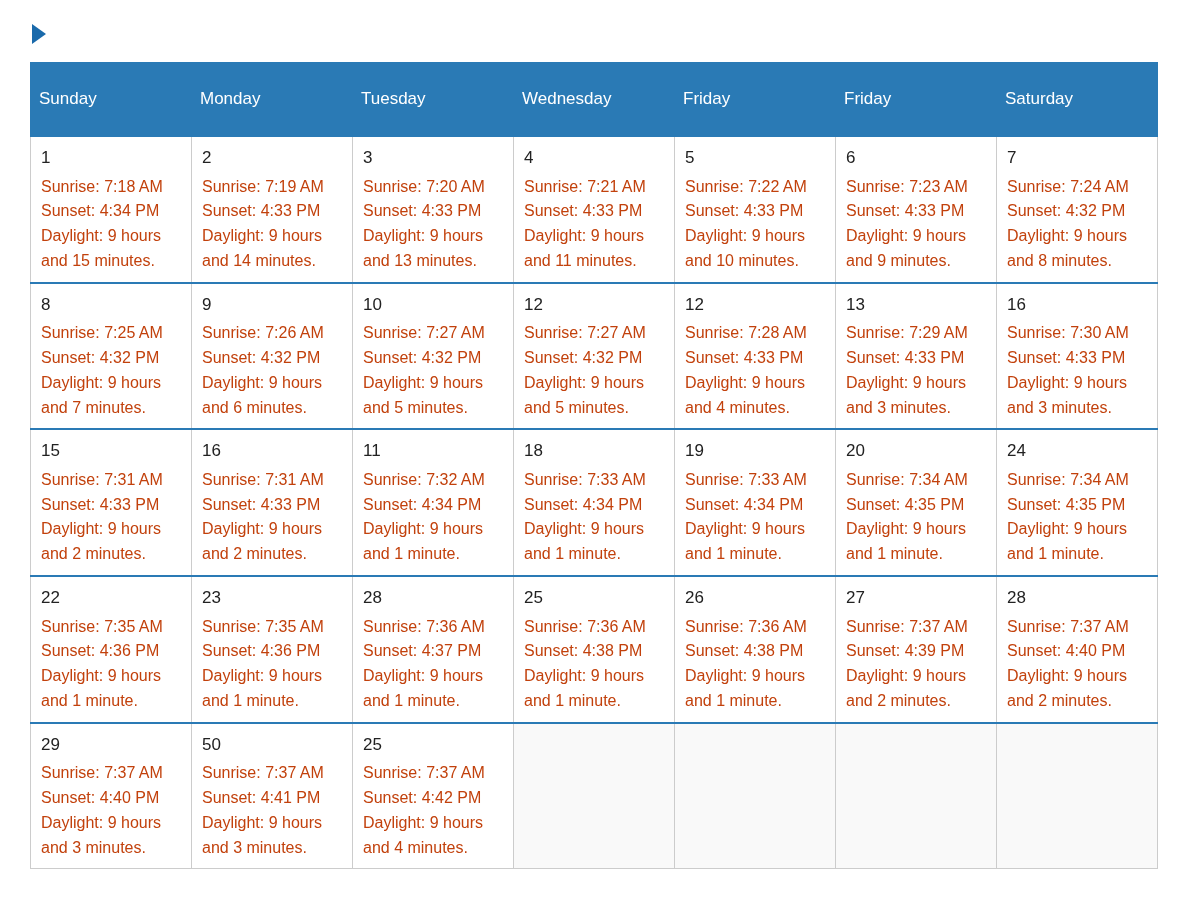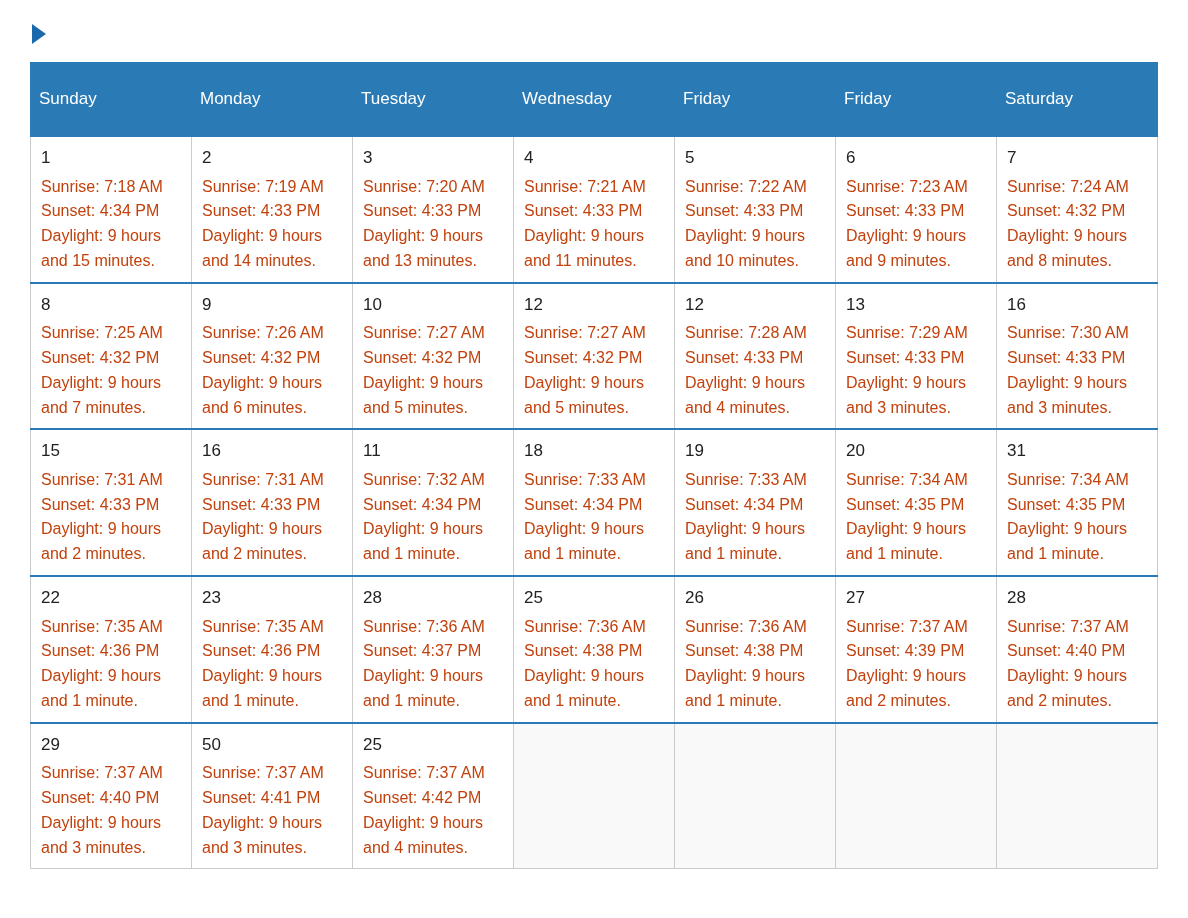--- a/index.html
+++ b/index.html
@@ -216,21 +216,21 @@
         </td>
         <td>
           <span class="day-num">19</span>
           <div class="day-info">Sunrise: 7:33 AM<br>Sunset: 4:34 PM<br>Daylight: 9 hours<br>and 1 minute.</div>
         </td>
         <td>
           <span class="day-num">20</span>
           <div class="day-info">Sunrise: 7:34 AM<br>Sunset: 4:35 PM<br>Daylight: 9 hours<br>and 1 minute.</div>
         </td>
         <td>
-          <span class="day-num">31</span>
+          <span class="day-num">24</span>
           <div class="day-info">Sunrise: 7:34 AM<br>Sunset: 4:35 PM<br>Daylight: 9 hours<br>and 1 minute.</div>
         </td>
       </tr>
       <tr class="week-row">
         <td>
           <span class="day-num">22</span>
           <div class="day-info">Sunrise: 7:35 AM<br>Sunset: 4:36 PM<br>Daylight: 9 hours<br>and 1 minute.</div>
         </td>
         <td>
           <span class="day-num">23</span>

